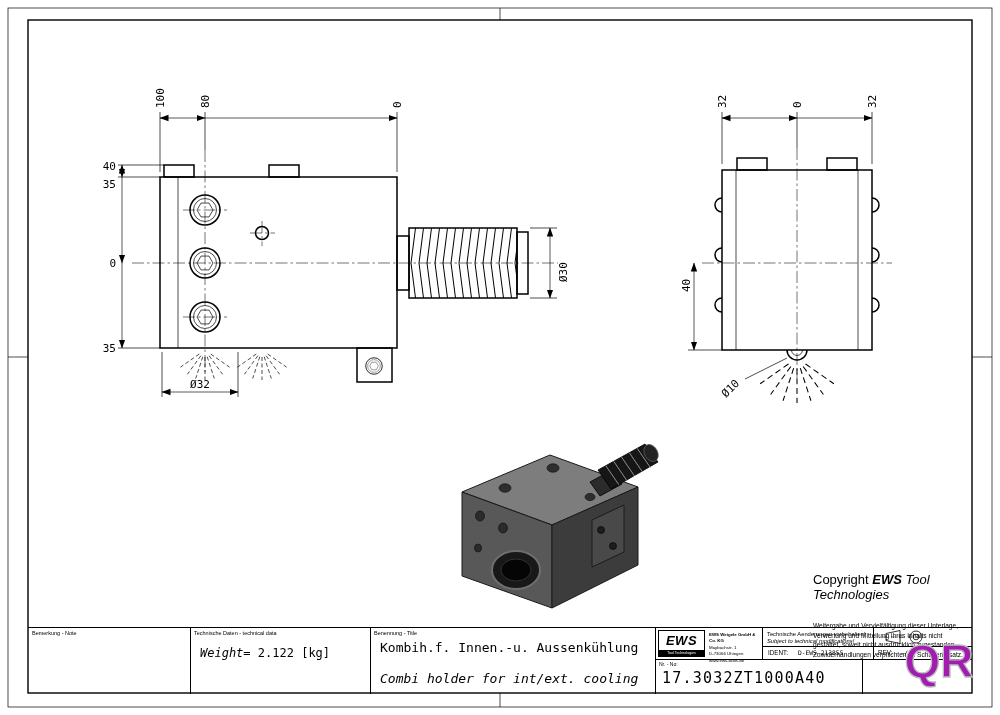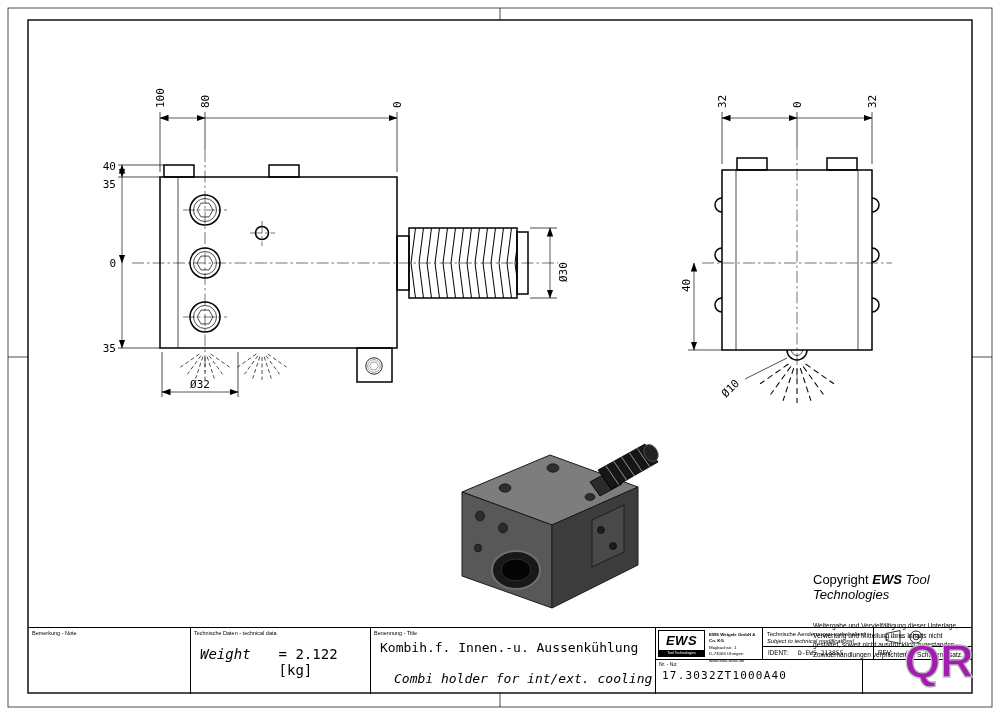--- a/index.html
+++ b/index.html
@@ -24,44 +24,44 @@
   .cr-line{font-size:6.6px;line-height:1.45}
 
   
   .tb{position:absolute;left:28px;top:627px;width:944px;height:66px;border-top:1.3px solid #000}
   .tb .v{position:absolute;top:0;width:0;border-left:1px solid #000}
   .tb .h{position:absolute;height:0;border-top:1px solid #000}
   .tb-cell{position:absolute;overflow:hidden}
   .cell-label{font-size:5.5px;padding:2px 0 0 4px;white-space:nowrap}
   .mono{font-family:"DejaVu Sans Mono","Liberation Mono",monospace}
 
-  .weight-row{display:flex;gap:28px;margin:10px 0 0 10px;font-size:14px}
+  .weight-row{display:flex;margin:10px 0 0 10px;font-size:12px}
   .w-label{font-style:italic}
   .title-de{font-family:"DejaVu Sans Mono","Liberation Mono",monospace;font-size:13px;margin:4px 0 16px 10px;white-space:nowrap}
-  .title-en{font-family:"DejaVu Sans Mono","Liberation Mono",monospace;font-style:italic;font-size:13px;margin:2px 0 0 24px;white-space:nowrap}
+  .title-en{font-family:"DejaVu Sans Mono","Liberation Mono",monospace;font-style:italic;font-size:13px;margin:2px 0 0 10px;white-space:nowrap}
 
   .logo-box{position:absolute;left:630px;top:2px;width:47px;height:27px;border:1.3px solid #000;
             display:flex;flex-direction:column}
   .logo-main{flex:1;display:flex;align-items:center;justify-content:center;
              font-weight:bold;font-style:italic;font-size:13px;letter-spacing:.5px}
   .logo-sub{background:#000;color:#fff;font-size:3.6px;text-align:center;padding:1px 0;white-space:nowrap}
   .address{position:absolute;left:681px;top:3.5px;width:52px;font-size:4.4px;line-height:1.5}
   .address .b{font-weight:bold}
 
   .mod-cell{position:absolute;left:735px;top:0;width:110px;height:18px;padding:2.5px 0 0 4px;
             font-size:5.8px;line-height:1.3;white-space:nowrap}
   .mod-en{font-style:italic}
   .sym-cell{position:absolute;left:845px;top:0;width:99px;height:18px}
   .ident-row{position:absolute;left:735px;top:18px;width:110px;height:13px;display:flex;gap:10px;
              padding:3px 0 0 5px;font-size:6.3px;white-space:nowrap}
   .rev-row{position:absolute;left:845px;top:18px;width:99px;height:13px;display:flex;gap:8px;
            padding:3px 0 0 5px;font-size:6.3px;white-space:nowrap}
   .nr-cell{position:absolute;left:627px;top:31px;width:207px;height:35px}
   .nr-label{font-size:5px;padding:2px 0 0 4px}
-  .nr-value{font-size:11px;font-weight:500;letter-spacing:1.2px;margin:2px 0 4px 7px;white-space:nowrap}
+  .nr-value{font-size:15px;font-weight:500;letter-spacing:1.2px;margin:2px 0 4px 7px;white-space:nowrap}
   .mnr-cell{position:absolute;left:834px;top:31px;width:110px;height:35px}
   .mnr-label{font-size:5px;padding:2px 0 0 5px}
   .mnr-value{font-size:14px;font-weight:500;letter-spacing:.8px;margin:3px 0 0 14px}
   .qr{position:absolute;right:0;top:3px;width:66px;height:60px;display:flex;align-items:center;justify-content:center;
       font-size:46px;font-weight:bold;color:#a21caf;-webkit-text-stroke:1.3px #bcbcbc;pointer-events:none}
 </style>
 </head>
 <body>
 
 <div class="sheet">

